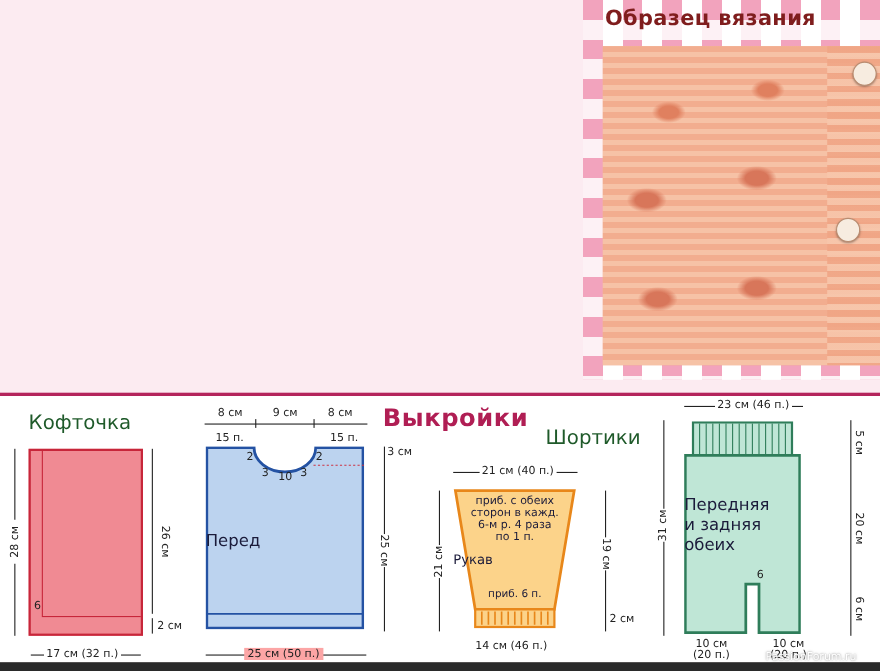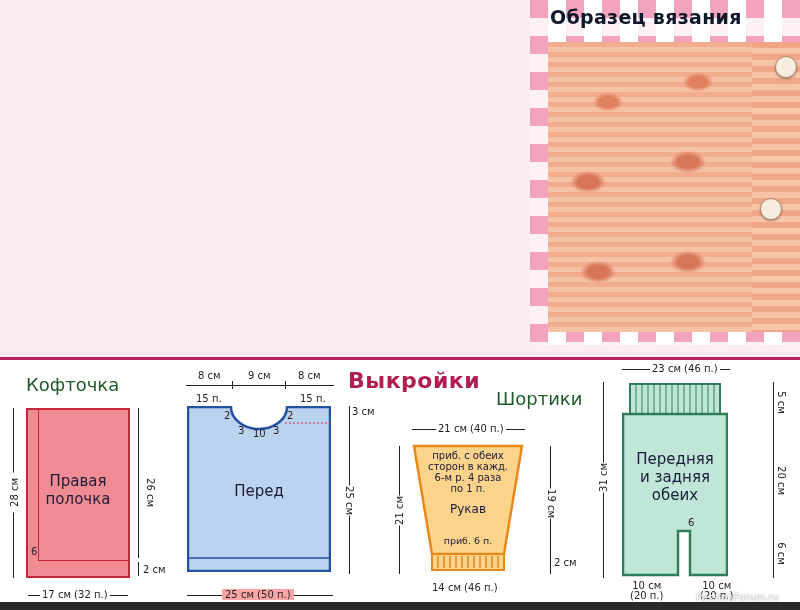--- a/index.html
+++ b/index.html
@@ -7,42 +7,42 @@
   .abs{position:absolute;}
   .top-pink{left:0;top:0;width:800px;height:358px;background:#fcebf1;}
   .checker{left:530px;top:0;width:270px;height:345px;
     background-color:#ffffff;
     background-image:
       linear-gradient(45deg,transparent 0),
       repeating-linear-gradient(90deg,#f2a3bd 0 18px,#fff 18px 36px);
   }
   .checker-rows{left:530px;top:0;width:270px;height:345px;
     background-image:repeating-linear-gradient(180deg,transparent 0 18px,rgba(255,255,255,.85) 18px 36px);}
-  .sample-title{left:550px;top:6px;font-weight:bold;font-size:19px;color:#0f172a;letter-spacing:0.3px;}
+  .sample-title{left:550px;top:6px;font-weight:bold;font-size:19px;color:#7f1d1d;letter-spacing:0.3px;}
   .swatch{left:548px;top:42px;width:252px;height:290px;
     background:
       radial-gradient(ellipse 22px 14px at 60px 60px,#e0805f 40%,transparent 70%),
       radial-gradient(ellipse 22px 14px at 150px 40px,#e0805f 40%,transparent 70%),
       radial-gradient(ellipse 26px 16px at 40px 140px,#d8765a 40%,transparent 70%),
       radial-gradient(ellipse 26px 16px at 140px 120px,#d8765a 40%,transparent 70%),
       radial-gradient(ellipse 26px 16px at 50px 230px,#d8765a 40%,transparent 70%),
       radial-gradient(ellipse 26px 16px at 140px 220px,#d8765a 40%,transparent 70%),
       repeating-linear-gradient(180deg,#f2ad8f 0 5px,#f6c2a6 5px 10px),
       #f4b89a;
   }
   .swatch-band{left:752px;top:42px;width:48px;height:290px;
     background:repeating-linear-gradient(180deg,#f0a585 0 6px,#f7c6ab 6px 12px);opacity:.9;}
   .button-icon{width:20px;height:20px;border-radius:50%;background:#f7ece0;border:1px solid #b98c70;box-shadow:0 1px 2px rgba(0,0,0,.35);}
   .divider{left:0;top:357px;width:800px;height:3px;background:#b4245c;}
   .bottom{left:0;top:360px;width:800px;height:242px;background:#ffffff;}
   .footer-strip{left:0;top:602px;width:800px;height:8px;background:#2a2a2a;}
   .title-main{left:348px;top:368px;font-weight:bold;font-size:22px;color:#b01e54;letter-spacing:0.5px;}
   .sec-title{font-size:18px;color:#1f5a2a;}
   .dim{font-size:10px;color:#222;white-space:nowrap;}
-  .lbl{font-size:15px;color:#1b1b3a;text-align:center;line-height:18px;}
+  .lbl{font-size:15px;color:#1b1b3a;text-align:left;line-height:18px;}
   .vline{width:1px;background:#222;}
   .hline{height:1px;background:#222;}
   .vtext{transform:rotate(-90deg);transform-origin:center;}
   .vtext-cw{transform:rotate(90deg);transform-origin:center;}
   .piece-red{left:26px;top:408px;width:100px;height:166px;background:#f08a93;border:2px solid #c7263a;}
   .piece-blue{left:187px;top:406px;width:144px;height:166px;}
   .piece-green{left:622px;top:383px;width:106px;height:194px;}
   .watermark{left:696px;top:592px;font-size:10px;color:#fff;text-shadow:0 0 2px #777;}
 </style>
 </head>
@@ -59,24 +59,20 @@
 
 <div class="abs divider"></div>
 <div class="abs bottom"></div>
 
 <div class="abs title-main">Выкройки</div>
 
 <div class="abs sec-title" style="left:26px;top:374px;">Кофточка</div>
 <div class="abs piece-red">
   <div class="abs" style="left:10px;top:0;width:1px;height:150px;background:#c7263a;"></div>
   <div class="abs" style="left:10px;top:150px;width:90px;height:1px;background:#c7263a;"></div>
-  <div class="abs lbl" style="left:0;top:62px;width:100px;">
-    <div>Правая</div>
-    <div>полочка</div>
-  </div>
   <div class="abs dim" style="left:3px;top:136px;">6</div>
 </div>
 <div class="abs vline" style="left:13px;top:408px;height:170px;"></div>
 <div class="abs dim vtext" style="left:-6px;top:487px;width:40px;text-align:center;background:#fff;">28 см</div>
 <div class="abs vline" style="left:138px;top:408px;height:150px;"></div>
 <div class="abs dim vtext-cw" style="left:130px;top:487px;width:40px;text-align:center;background:#fff;">26 см</div>
 <div class="abs vline" style="left:138px;top:562px;height:14px;"></div>
 <div class="abs dim" style="left:143px;top:564px;">2 см</div>
 <div class="abs hline" style="left:28px;top:595px;width:100px;"></div>
 <div class="abs dim" style="left:40px;top:589px;background:#fff;padding:0 2px;">17 см (32 п.)</div>

